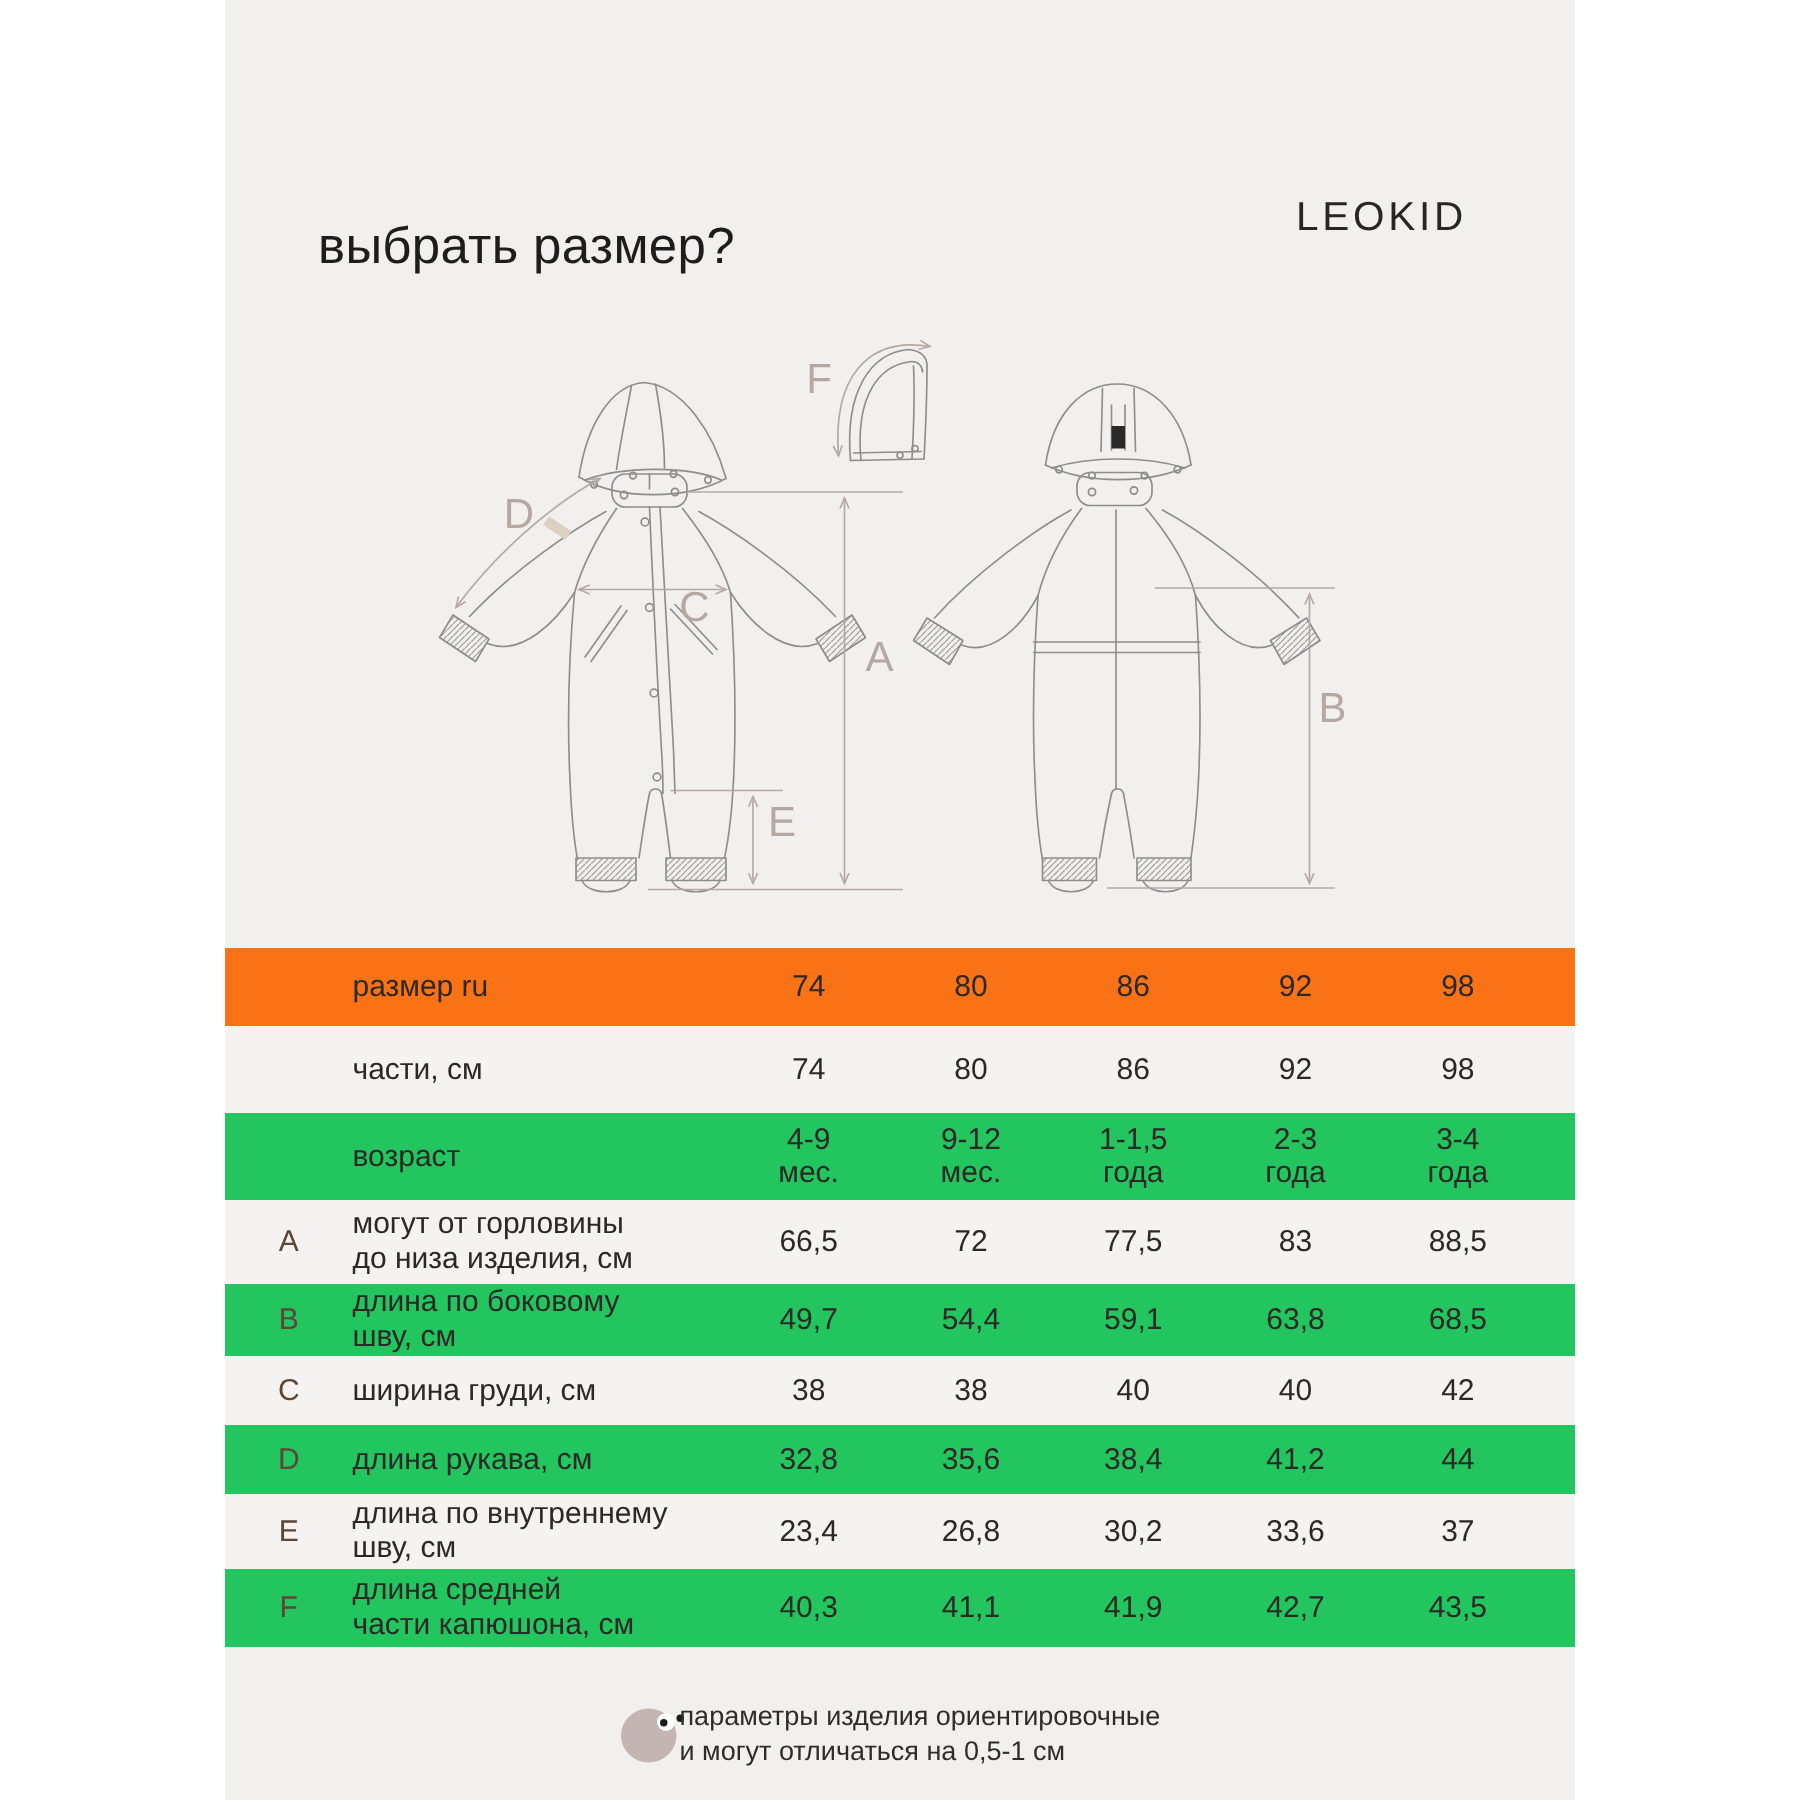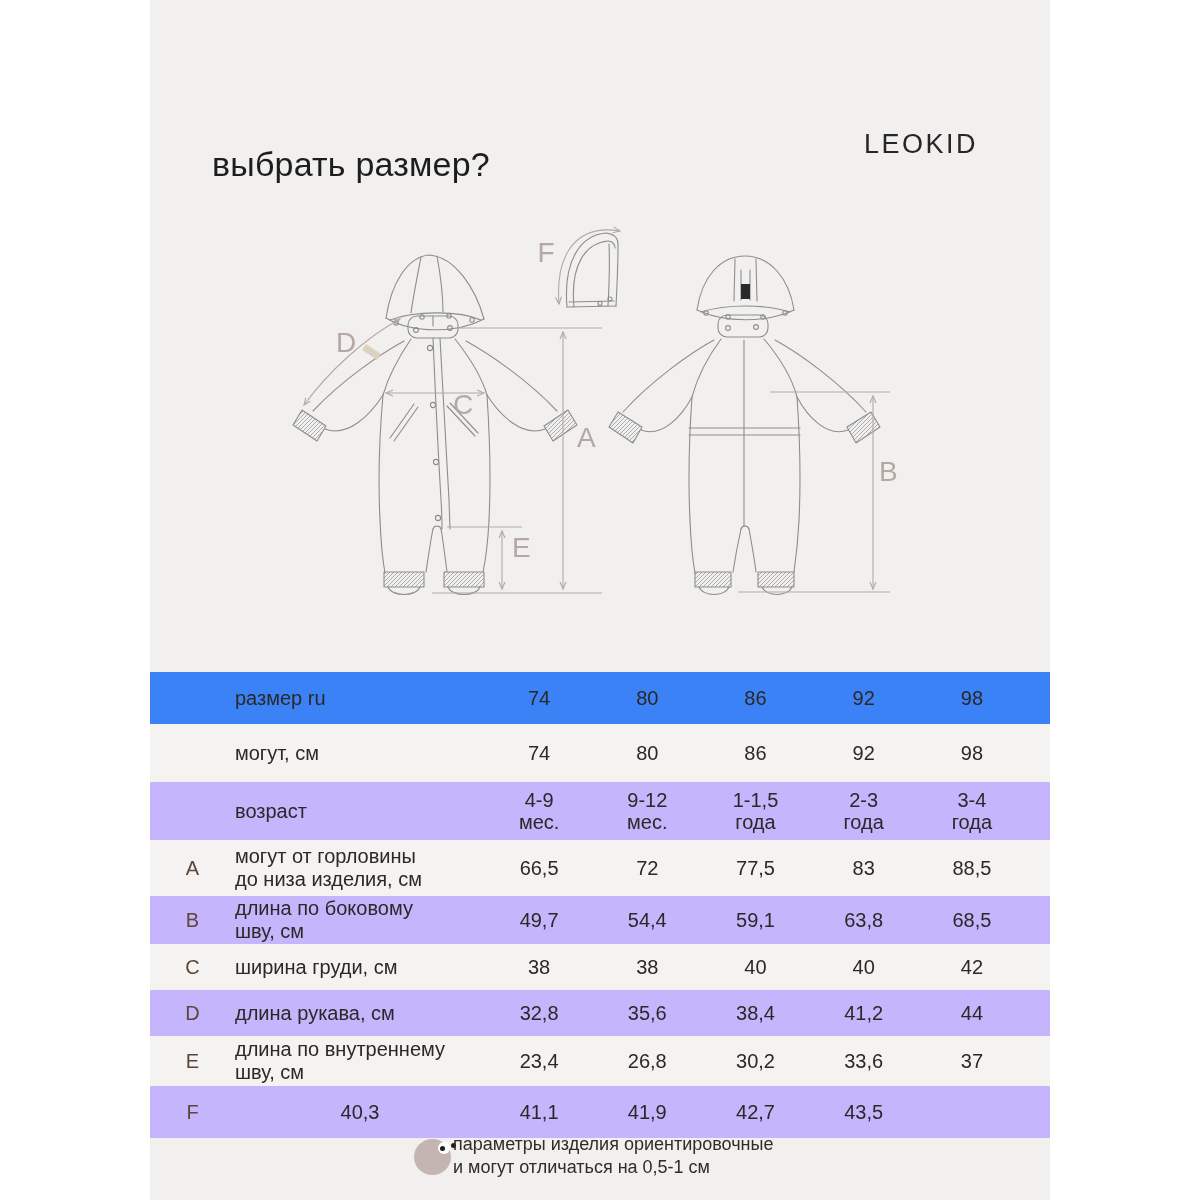--- a/index.html
+++ b/index.html
@@ -18,22 +18,22 @@
   .brand{
     position:absolute;left:714px;top:113px;
     font-size:27px;font-weight:500;color:#262626;letter-spacing:2.5px;margin-top:16px;
   }
   .diagram{position:absolute;left:0;top:200px;}
   .size-table{position:absolute;left:0;top:632px;width:900px;}
   .trow{
     display:grid;grid-template-columns:85px 250px repeat(5,1fr);
     padding-right:24px;box-sizing:border-box;align-items:center;
   }
-  .trow.header{background:#3b82f6;margin-top:40px;}
-  .trow.mauve{background:#c4b5fd;}
+  .trow.header{background:#f97316;}
+  .trow.mauve{background:#22c55e;}
   .trow.light{background:#f4f3f2;}
   .cell{display:flex;align-items:center;}
   .cell.letter{
     justify-content:center;color:#5f4535;font-size:20px;
   }
   .cell.label{
     justify-content:flex-start;color:#2b2827;font-size:20px;line-height:23px;
     white-space:pre-line;
   }
   .cell.val{
@@ -224,21 +224,21 @@
         <div class="cell letter"></div>
         <div class="cell label">размер ru</div>
         <div class="cell val">74</div>
         <div class="cell val">80</div>
         <div class="cell val">86</div>
         <div class="cell val">92</div>
         <div class="cell val">98</div>
       </div>
       <div class="trow light" style="height: 58px;">
         <div class="cell letter"></div>
-        <div class="cell label">могут, см</div>
+        <div class="cell label">части, см</div>
         <div class="cell val">74</div>
         <div class="cell val">80</div>
         <div class="cell val">86</div>
         <div class="cell val">92</div>
         <div class="cell val">98</div>
       </div>
       <div class="trow mauve" style="height: 58px;">
         <div class="cell letter"></div>
         <div class="cell label">возраст</div>
         <div class="cell val">4-9
@@ -295,20 +295,22 @@
         <div class="cell label">длина по внутреннему
 шву, см</div>
         <div class="cell val">23,4</div>
         <div class="cell val">26,8</div>
         <div class="cell val">30,2</div>
         <div class="cell val">33,6</div>
         <div class="cell val">37</div>
       </div>
       <div class="trow mauve" style="height: 52px;">
         <div class="cell letter">F</div>
+        <div class="cell label">длина средней
+части капюшона, см</div>
         <div class="cell val">40,3</div>
         <div class="cell val">41,1</div>
         <div class="cell val">41,9</div>
         <div class="cell val">42,7</div>
         <div class="cell val">43,5</div>
       </div>
     </div>
 
   <div class="mascot">
     <div class="body"></div>

